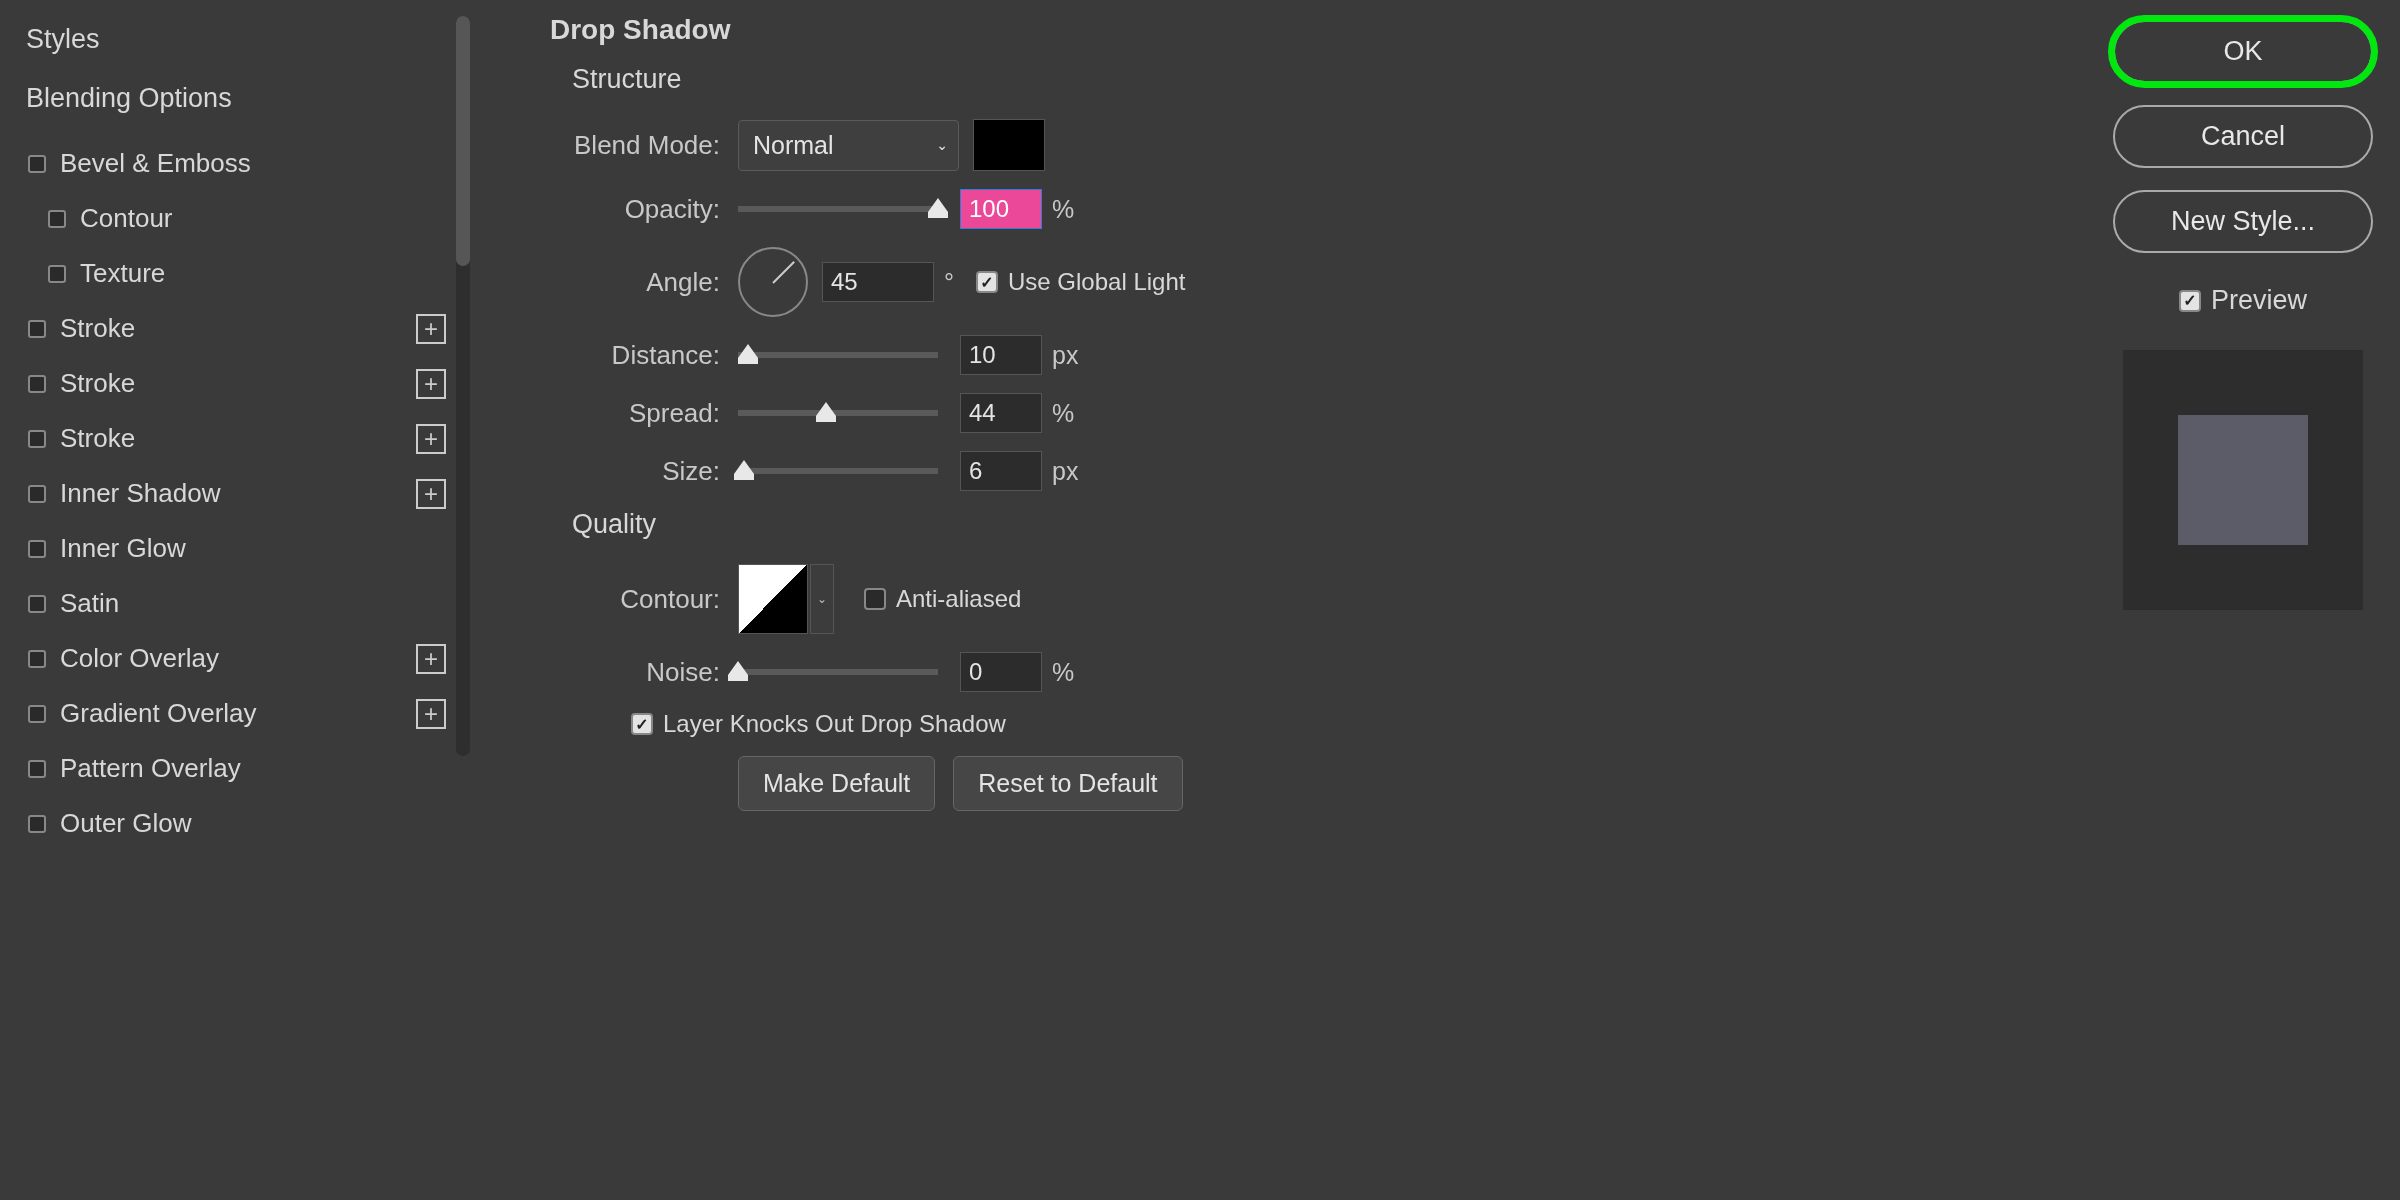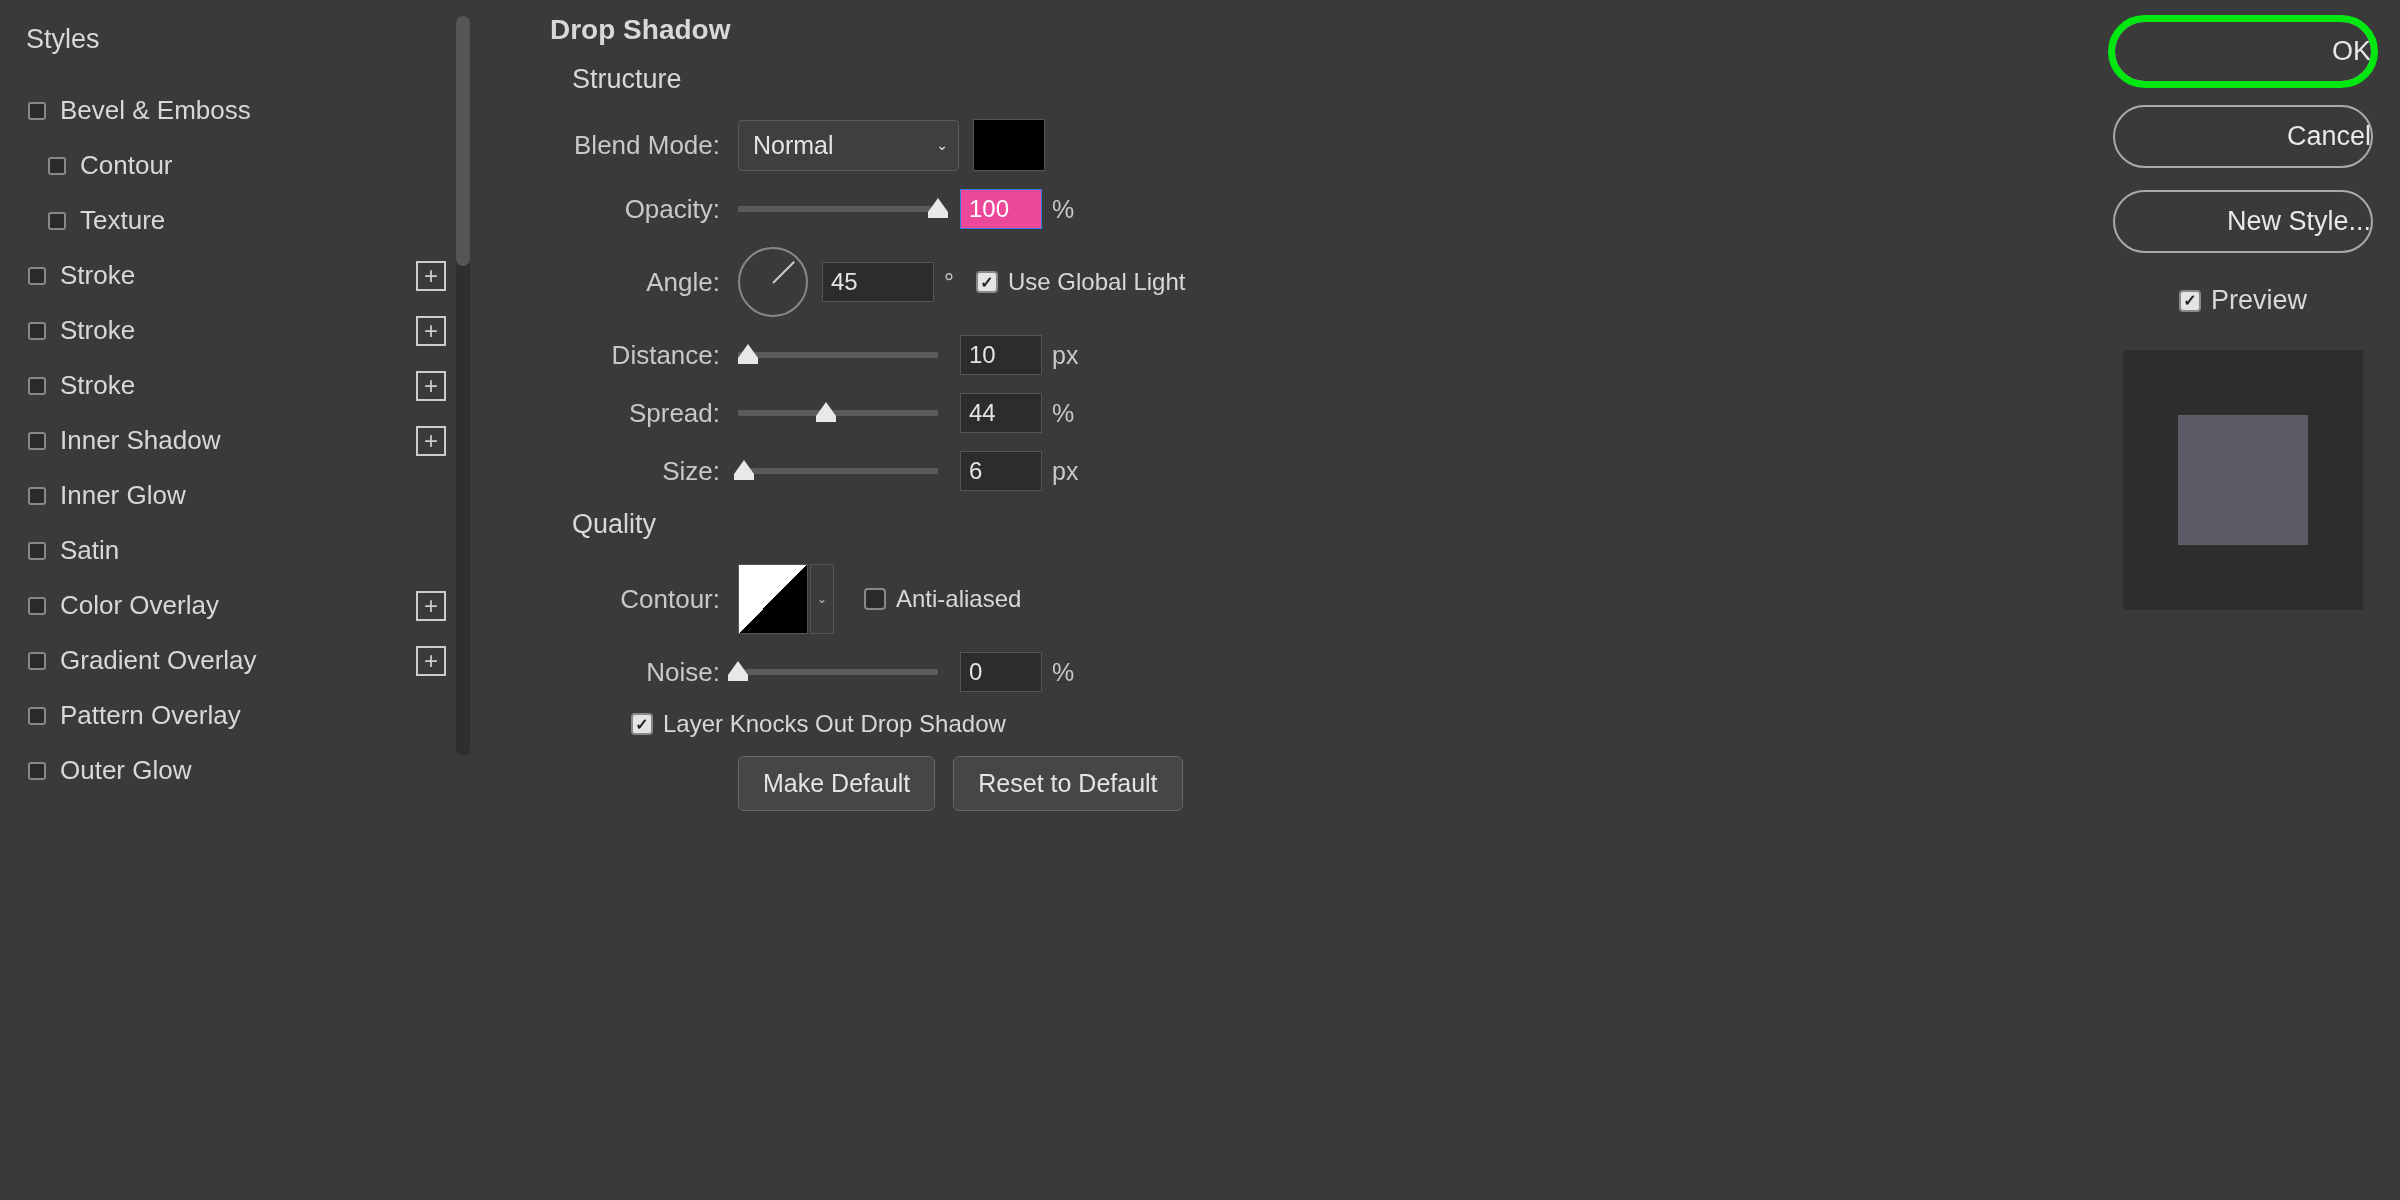--- a/index.html
+++ b/index.html
@@ -30,31 +30,32 @@
 .angle-dial { width: 70px; height: 70px; border: 2px solid #888; border-radius: 50%; position: relative; margin-right: 14px; background: #3a3a3a; }
 .angle-dial::after { content: ""; position: absolute; width: 30px; height: 2px; background: #ccc; top: 50%; left: 50%; transform-origin: 0 50%; transform: rotate(-45deg); }
 .chkbox { width: 22px; height: 22px; border: 2px solid #888; border-radius: 4px; margin-right: 10px; display: inline-flex; align-items: center; justify-content: center; font-size: 16px; background: #2a2a2a; color: #fff; }
 .chkbox.checked { background: #e4e4e4; color: #222; }
 .chkbox.checked::after { content: "✓"; font-weight: 900; }
 .contour-sw { width: 70px; height: 70px; background: linear-gradient(135deg, #fff 50%, #000 50%); border: 1px solid #555; margin-right: 2px; }
 .contour-dd { width: 24px; height: 70px; background: #3c3c3c; border: 1px solid #555; display: flex; align-items: center; justify-content: center; font-size: 12px; color: #bbb; }
 .btn-pair { display: flex; gap: 18px; margin-left: 188px; margin-top: 12px; }
 .pill-btn { background: #464646; border: 1px solid #666; border-radius: 6px; padding: 12px 24px; font-size: 25px; color: #e4e4e4; cursor: pointer; }
 .rightcol { width: 300px; padding: 20px 24px 0 10px; display: flex; flex-direction: column; align-items: center; }
-.big-btn { width: 260px; padding: 14px 0; border-radius: 999px; border: 2px solid #aaa; background: #3a3a3a; color: #e8e8e8; font-size: 27px; margin-bottom: 22px; text-align: right; cursor: pointer; }
+.big-btn { width: 260px; padding: 14px 0; border-radius: 999px; border: 2px solid #aaa; background: #3a3a3a; color: #e8e8e8; font-size: 27px; margin-bottom: 22px; text-align: center; cursor: pointer; }
 .big-btn.hl { outline: 7px solid #00e80f; outline-offset: -2px; }
 .preview-row { display: flex; align-items: center; margin-top: 10px; font-size: 27px; }
 .preview-box { margin-top: 34px; width: 240px; height: 260px; background: #2d2d2d; display: flex; align-items: center; justify-content: center; }
 .preview-sq { width: 130px; height: 130px; background: #5c5c68; }
 </style>
 </head>
 <body>
 
 <div class="sidebar">
   <div class="sidebar-title">Styles</div>
+  <h3>Blending Options</h3>
   <div id="style-list">
       <div class="style-item">
         <span class="chk"></span>
         <span class="lbl">Bevel &amp; Emboss</span>
       </div>
       <div class="style-item sub">
         <span class="chk"></span>
         <span class="lbl">Contour</span>
       </div>
       <div class="style-item sub">

